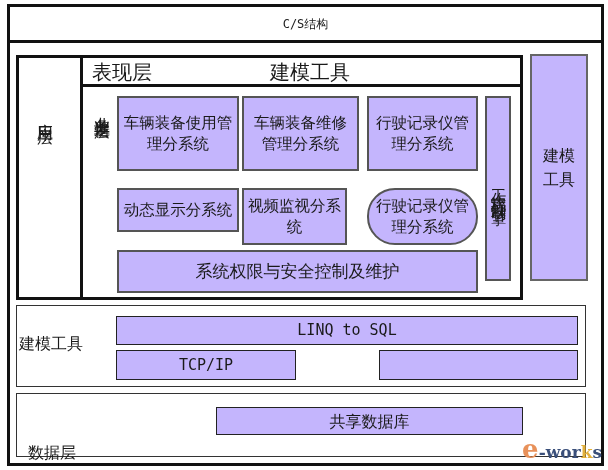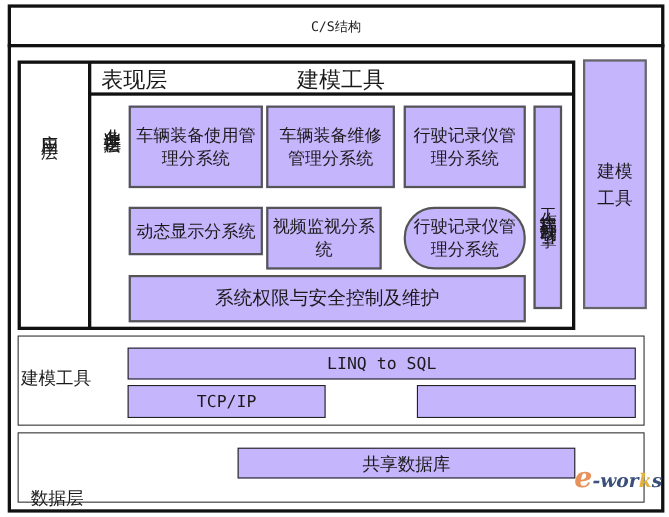--- a/index.html
+++ b/index.html
@@ -13,21 +13,21 @@
   .app-box { left: 16px; top: 55px; width: 507px; height: 245px; border: 3px solid #111; }
   .app-divider { left: 80px; top: 57px; width: 3px; height: 242px; background: #111; }
   .pres-bottom { left: 82px; top: 84px; width: 440px; height: 3px; background: #111; }
   .label { display: flex; align-items: center; font-size: 20px; }
   .vert { writing-mode: vertical-rl; text-orientation: upright; letter-spacing: 4px; font-size: 16px; }
   .box { border: 2px solid #555; background: #c4b5fd; display: flex; align-items: center; justify-content: center;
          text-align: center; font-size: 15.5px; line-height: 21px; padding: 0 3px; }
   .box-dark { border: 2px solid #222; }
   .section { border: 1.5px solid #333; }
   .mono { font-family: "DejaVu Sans Mono", "Liberation Mono", monospace; font-size: 15px; }
-  .watermark { right: 6px; bottom: 20px; font-family: "DejaVu Serif", serif; font-style: italic; font-weight: bold; font-size: 17px; color: #3a4f7a; }
+  .watermark { right: 6px; bottom: 6px; font-family: "DejaVu Serif", serif; font-weight: bold; font-size: 17px; color: #3a4f7a; }
   .watermark .e { color: #e8915a; font-size: 26px; }
   .watermark .k { color: #e3b13c; }
 </style>
 </head>
 <body>
 
 <div class="abs outer"></div>
 <div class="abs title">C/S结构</div>
 <div class="abs title-line"></div>
 

